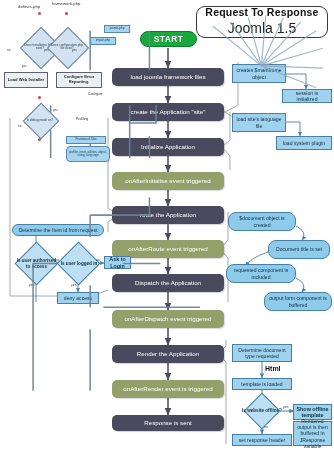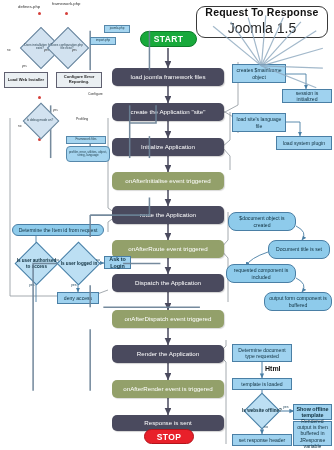--- a/index.html
+++ b/index.html
@@ -189,21 +189,20 @@
   <div class="proc" style="left:112px;top:274px;width:112px;height:18px;">Dispatch the Application</div>
 
   <div class="event" style="left:112px;top:310px;width:112px;height:18px;">onAfterDispatch event triggered</div>
 
   <div class="proc" style="left:112px;top:345px;width:112px;height:18px;">Render the Application</div>
 
   <div class="event" style="left:112px;top:380px;width:112px;height:18px;">onAfterRender event is triggered</div>
 
   <div class="proc" style="left:112px;top:415px;width:112px;height:16px;">Response is sent</div>
 
-  <div class="pill stop" style="left:144px;top:429px;width:50px;height:15px;">STOP</div>
 
   <div class="note" style="left:232px;top:64px;width:54px;height:19px;">creates $mainframe object</div>
   <div class="note" style="left:282px;top:89px;width:50px;height:14px;">session is initialized</div>
 
   <div class="note" style="left:232px;top:113px;width:54px;height:19px;">load site's language file</div>
   <div class="note" style="left:276px;top:136px;width:56px;height:14px;">load system plugin</div>
 
   <div class="note round" style="left:228px;top:212px;width:68px;height:19px;">$document object is created</div>
   <div class="note round" style="left:268px;top:240px;width:62px;height:19px;">Document title is set</div>
   <div class="note round" style="left:226px;top:264px;width:70px;height:19px;">requested component is included</div>

